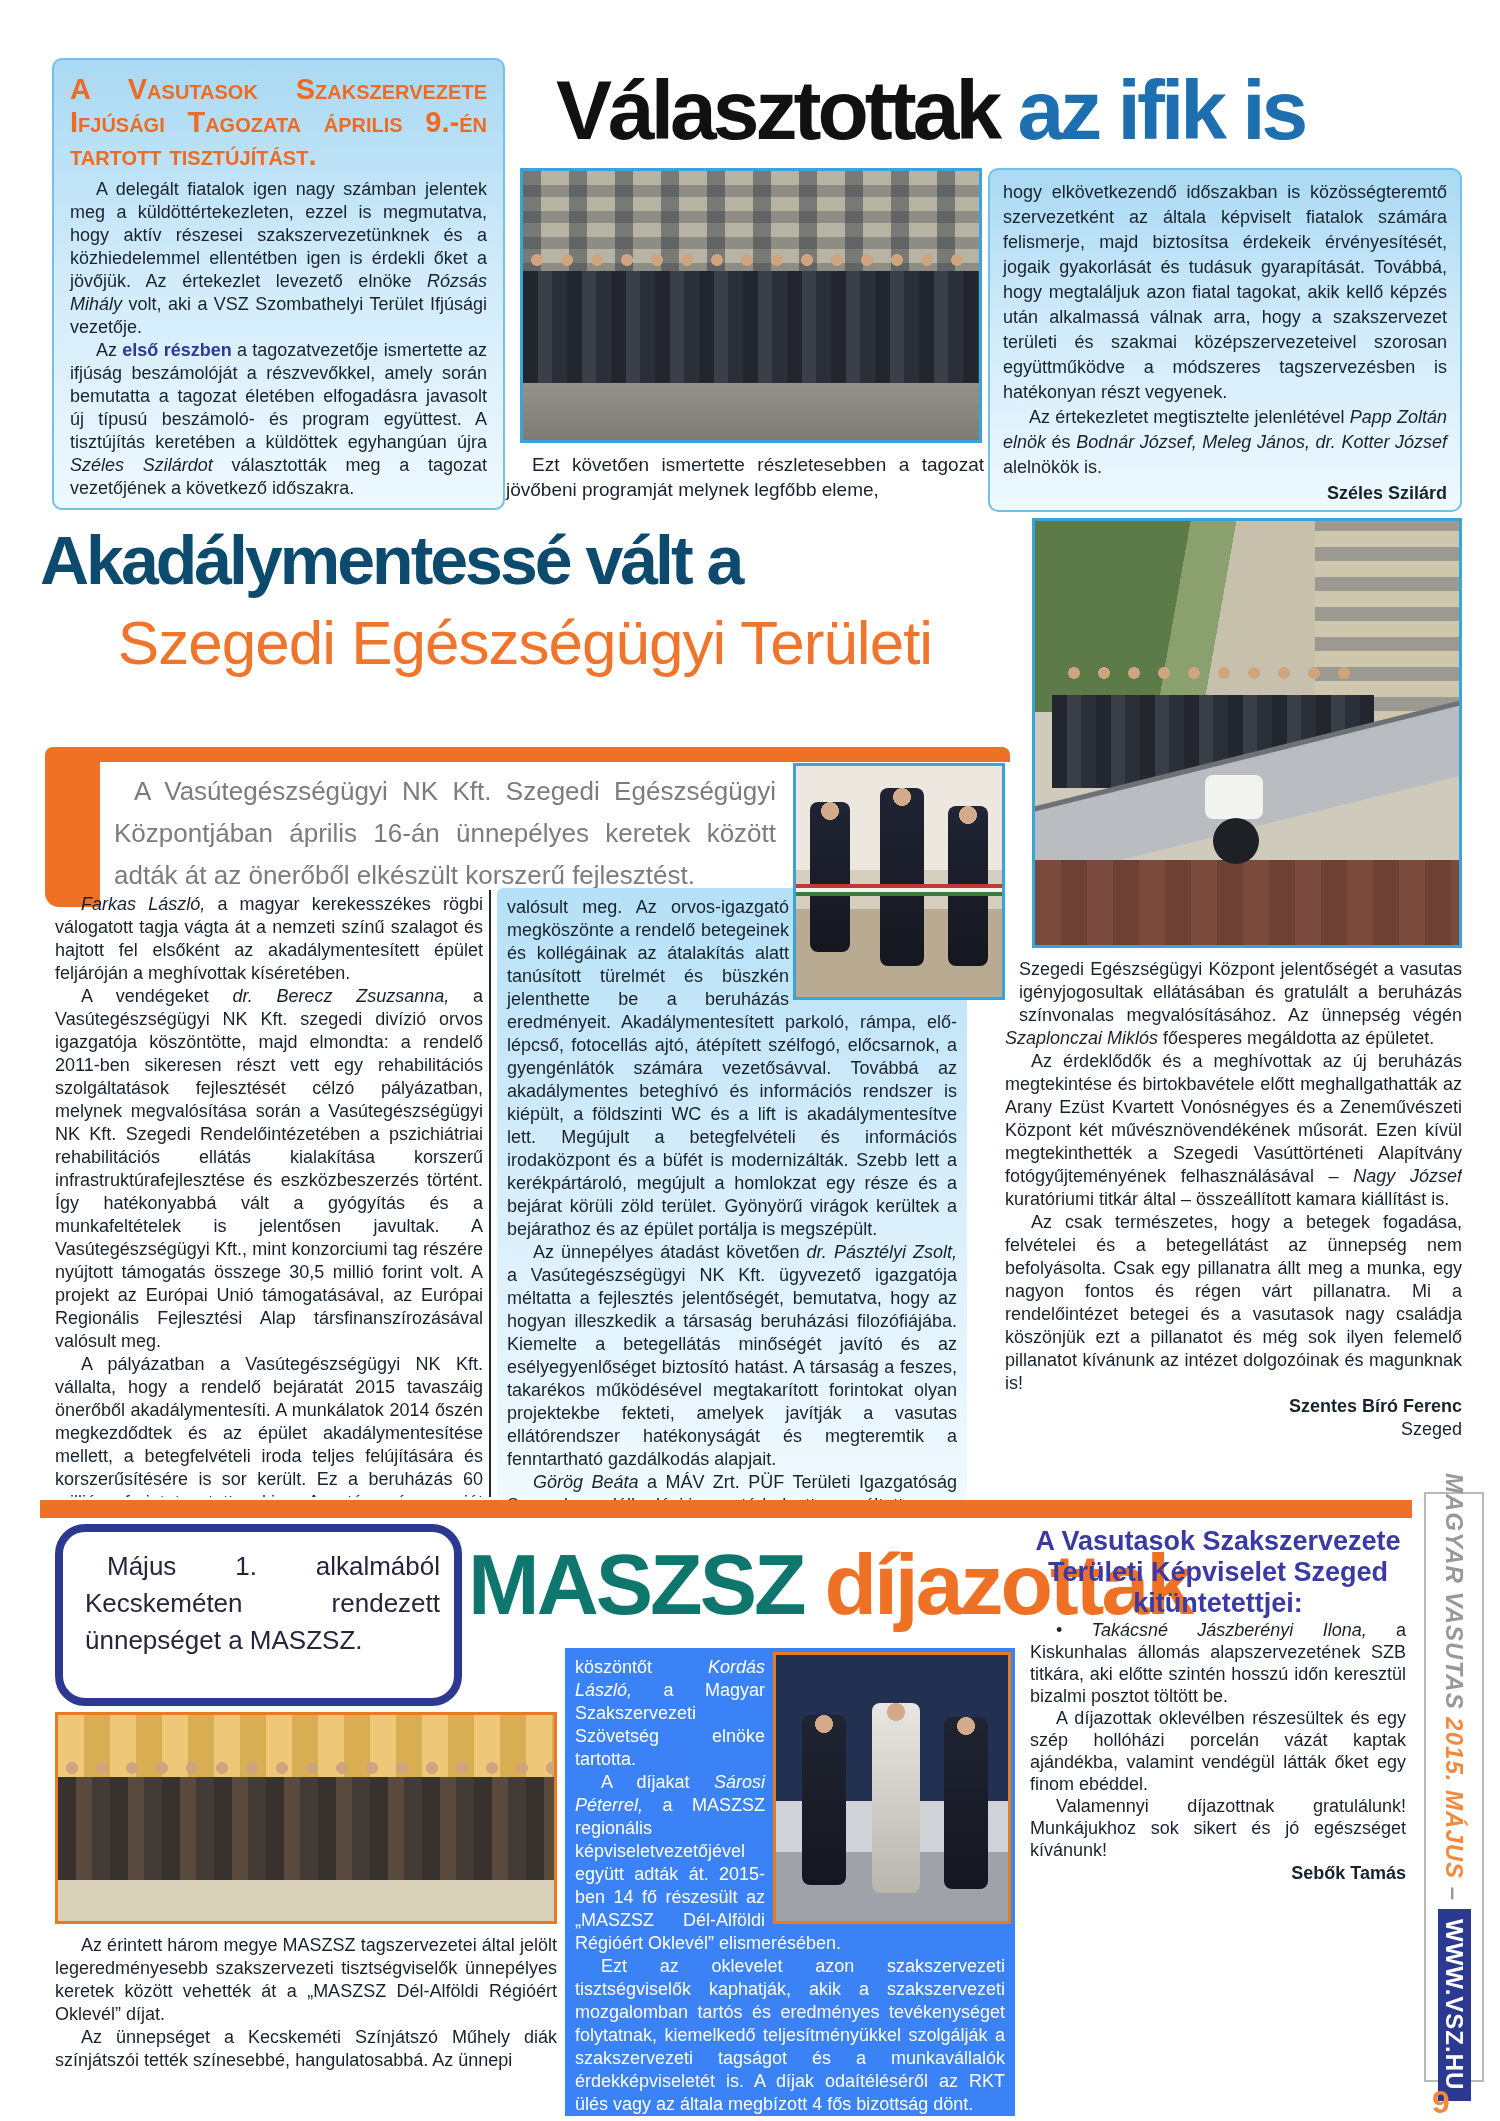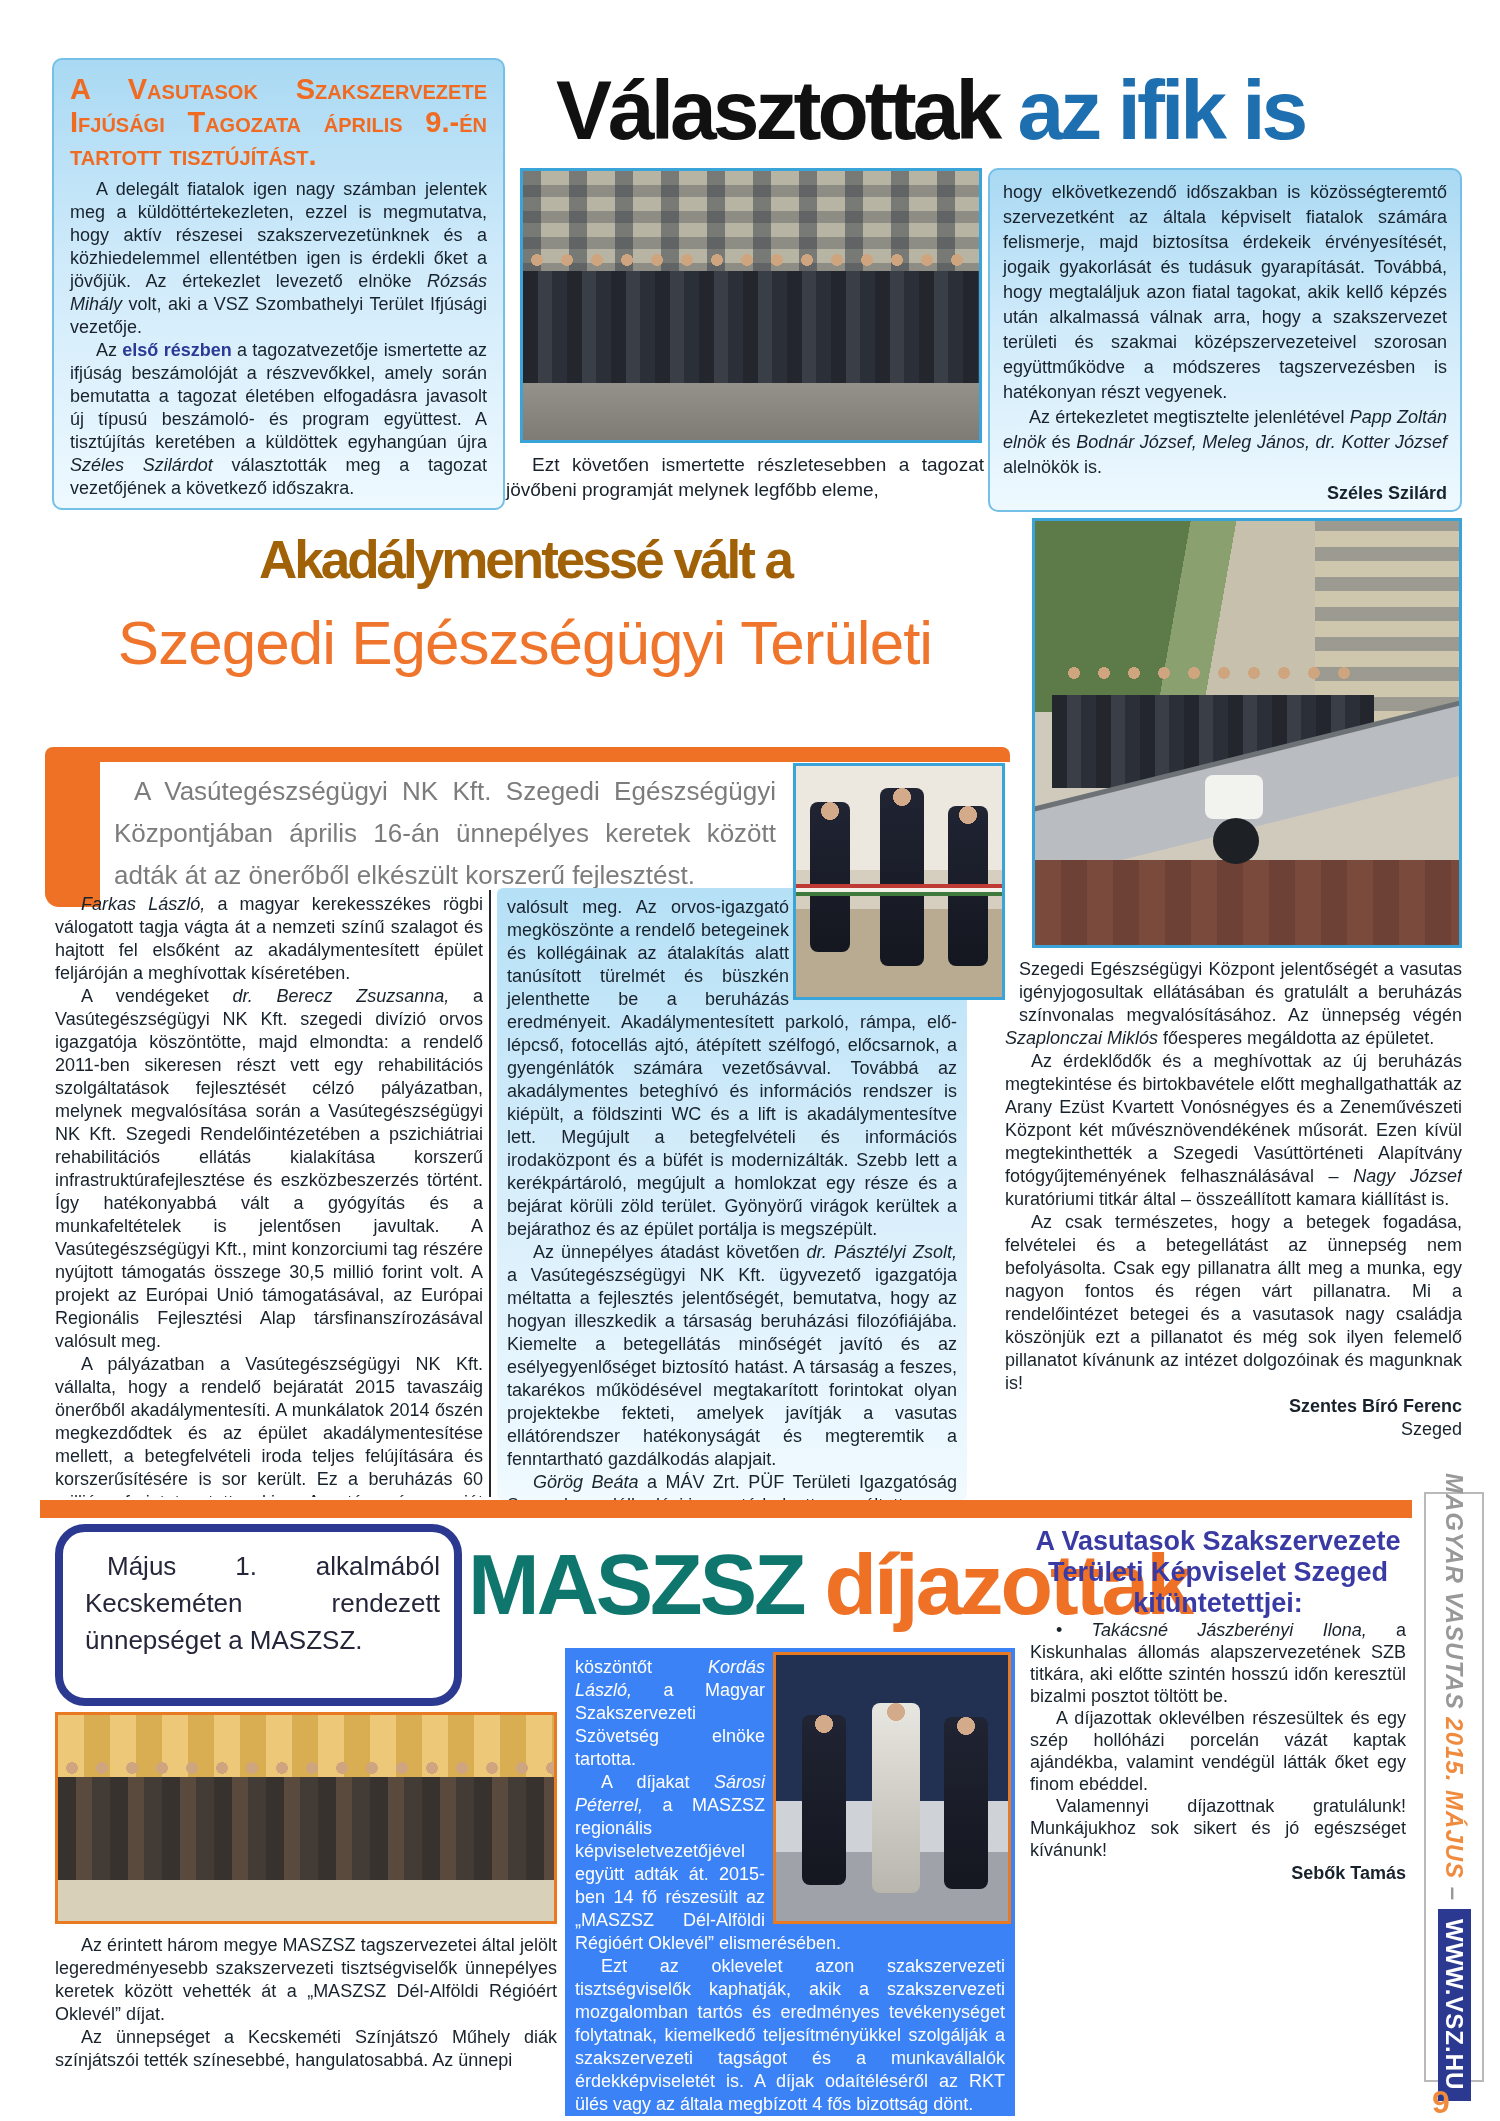--- a/index.html
+++ b/index.html
@@ -56,21 +56,21 @@
   </div>
 
   <p class="bt ind" style="position:absolute;left:506px;top:452px;width:478px;font-size:19px;line-height:25px;">Ezt követően ismertette részletesebben a tagozat jövőbeni programját melynek legfőbb eleme,</p>
 
   <div class="abs bluebox" style="left:988px;top:168px;width:474px;height:344px;padding:10px 13px;">
     <p class="bt" style="line-height:25px;">hogy elkövetkezendő időszakban is közösségteremtő szervezetként az általa képviselt fiatalok számára felismerje, majd biztosítsa érdekeik érvényesítését, jogaik gyakorlását és tudásuk gyarapítását. Továbbá, hogy megtaláljuk azon fiatal tagokat, akik kellő képzés után alkalmassá válnak arra, hogy a szakszervezet területi és szakmai középszervezeteivel szorosan együttműködve a módszeres tagszervezésben is hatékonyan részt vegyenek.</p>
     <p class="bt ind" style="line-height:25px;"><span>Az értekezletet megtisztelte jelenlétével </span><span class="rs-i">Papp Zoltán elnök</span><span> és </span><span class="rs-i">Bodnár József, Meleg János, dr. Kotter József</span><span> alelnökök is.</span></p>
     <p class="bt sig" style="line-height:26px;">Széles Szilárd</p>
   </div>
 
-  <div class="abs" style="left:40px;top:520px;width:970px;text-align:center;font-size:53px;line-height:80px;font-weight:700;color:#a16207;letter-spacing:-3px;">Akadálymentessé vált a</div>
+  <div class="abs" style="left:40px;top:520px;width:970px;font-size:68px;line-height:80px;font-weight:700;color:#0c4a6e;letter-spacing:-3px;">Akadálymentessé vált a</div>
   <div class="abs" style="left:40px;top:604px;width:970px;text-align:center;font-size:62px;line-height:78px;color:#f0752c;letter-spacing:-1px;">Szegedi Egészségügyi Területi</div>
 
   <div class="abs" style="left:45px;top:747px;width:965px;height:15px;background:#ee7125;border-radius:8px 8px 0 0;"></div>
   <div class="abs" style="left:45px;top:747px;width:55px;height:160px;background:#ee7125;border-radius:14px 0 0 14px;"></div>
   <div class="abs" style="left:100px;top:762px;width:682px;height:145px;background:#fff;border-radius:22px 0 14px 0;">
     <p style="margin:8px 6px 0 14px;font-size:26px;line-height:42px;color:#7c7c7c;text-align:justify;text-indent:20px;">A Vasútegészségügyi NK Kft. Szegedi Egészségügyi Központjában április 16-án ünnepélyes keretek között adták át az önerőből elkészült korszerű fejlesztést.</p>
   </div>
 
   <div class="ph" style="left:1032px;top:518px;width:430px;height:430px;">
     <div class="layer" style="left:0;top:0;right:0;height:45%;

